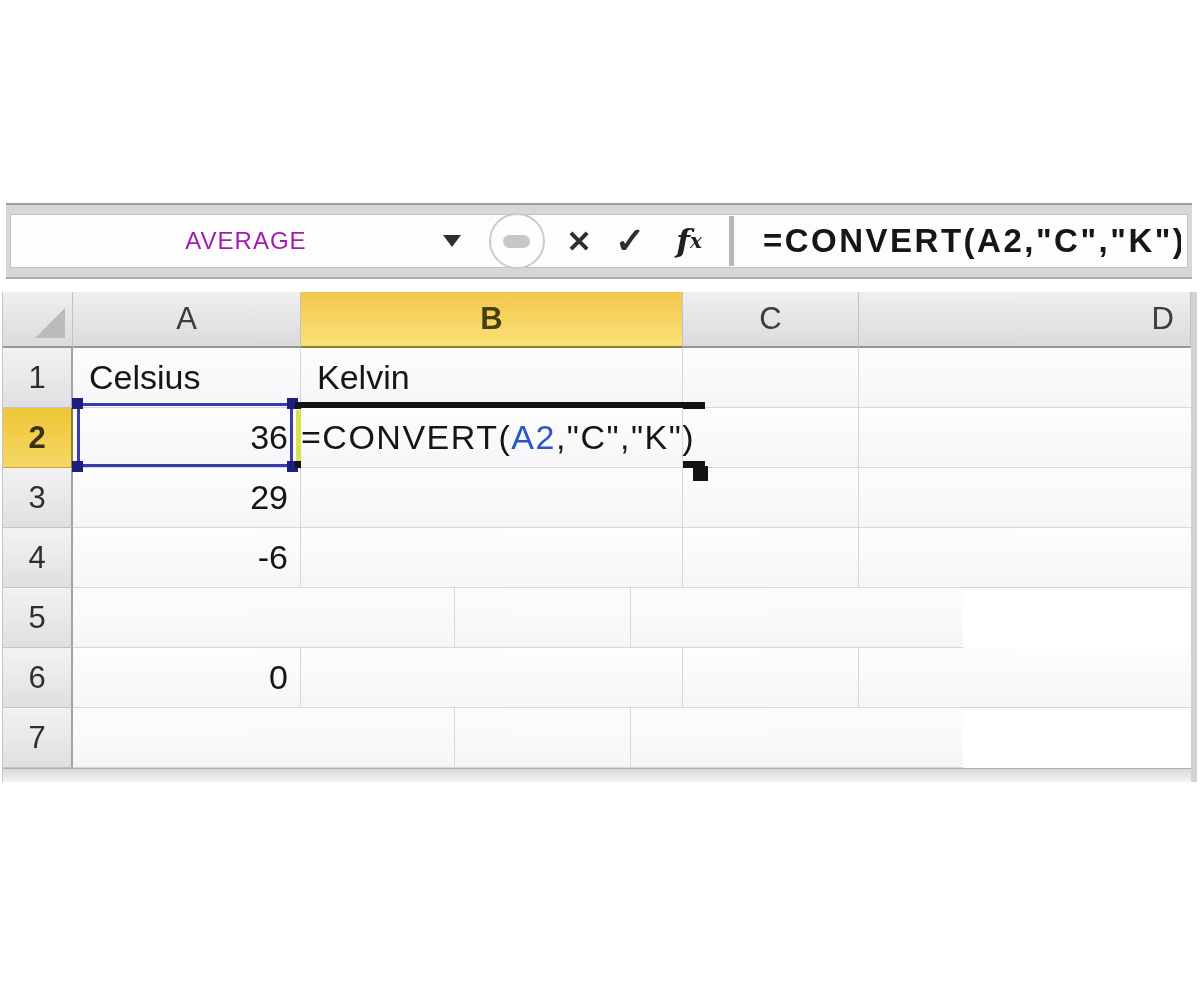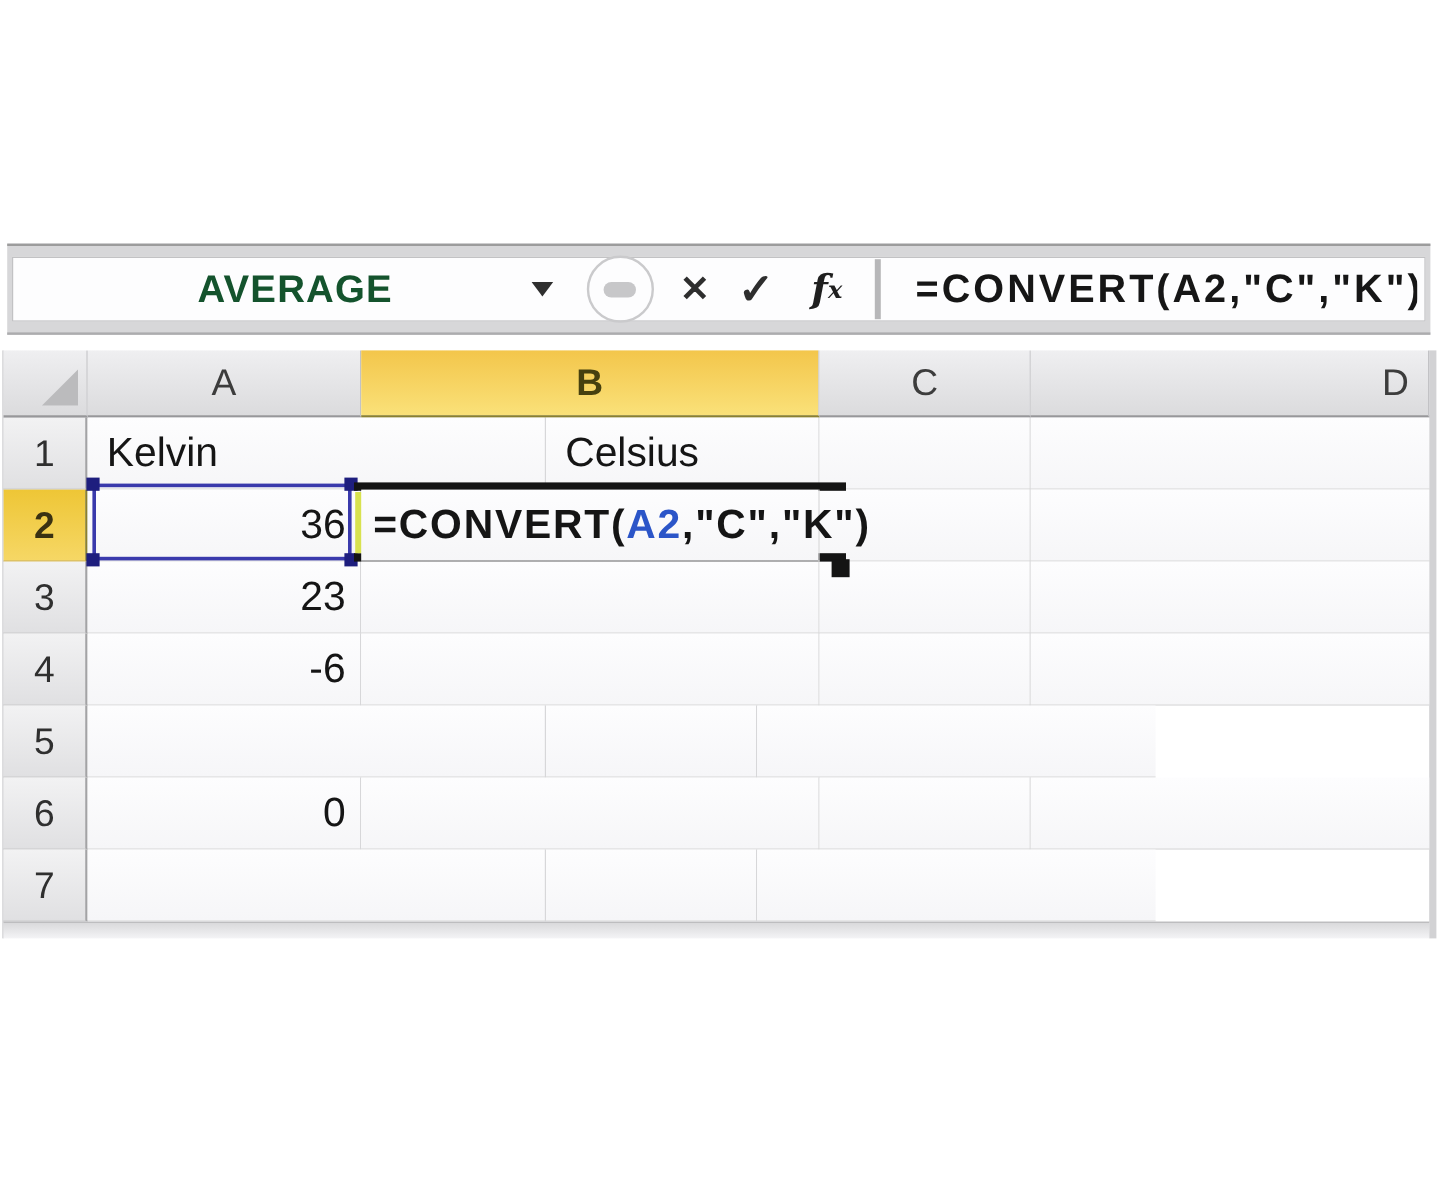--- a/index.html
+++ b/index.html
@@ -5,22 +5,22 @@
   html,body{margin:0;padding:0;background:#ffffff;}
   .page{position:relative;width:1200px;height:981px;background:#ffffff;overflow:hidden;
         font-family:"Liberation Sans",sans-serif;}
 
   
   .fbar{position:absolute;left:6px;top:203px;width:1186px;height:76px;box-sizing:border-box;
         background:#d7d7d9;border-top:2px solid #9c9c9c;border-bottom:2px solid #acacae;}
   .fbar-inner{position:absolute;left:4px;top:9px;right:4px;bottom:9px;background:#fdfdfe;
         border:1px solid #c2c2c4;}
   .name-box{position:absolute;left:0;top:0;width:470px;height:100%;display:flex;
-        align-items:center;justify-content:center;font-size:32px;font-weight:700;
-        letter-spacing:1px;color:#14532d;}
+        align-items:center;justify-content:center;font-size:24px;font-weight:400;
+        letter-spacing:1px;color:#a21caf;}
   .nb-arrow{position:absolute;left:432px;top:50%;transform:translateY(-50%);width:0;height:0;
         border-left:9px solid transparent;border-right:9px solid transparent;
         border-top:12px solid #2f2f2f;}
   .fb-circle{position:absolute;left:478px;top:-2px;width:56px;height:56px;border-radius:50%;
         border:2px solid #cacacc;box-sizing:border-box;}
   .fb-dash{position:absolute;left:492px;top:20px;width:27px;height:13px;border-radius:7px;
         background:#c7c7c9;}
   .fb-btn{position:absolute;top:0;height:100%;display:flex;align-items:center;
         justify-content:center;color:#2e2e2e;}
   .fb-cancel{left:546px;width:44px;font-size:30px;font-weight:700;}
@@ -59,21 +59,21 @@
         border-right:2px solid #8a8030;border-bottom:1px solid #caa526;color:#3a3112;font-weight:600;}
   .cell{box-sizing:border-box;height:60px;display:flex;align-items:center;font-size:34px;
         color:#151515;background:linear-gradient(180deg,#fdfdfe 0%,#f6f6f8 100%);
         border-right:1px solid #d7d7d9;border-bottom:1px solid #d7d7d9;white-space:nowrap;}
   .col-a{width:228px;}
   .col-b{width:382px;}
   .col-c{width:176px;}
   .col-d{width:332px;border-right:none;}
   .al{justify-content:flex-start;padding-left:16px;}
   .ar{justify-content:flex-end;padding-right:12px;}
-  .edit-cell{padding-left:10px;font-weight:700;letter-spacing:1.5px;overflow:visible;z-index:3;}
+  .edit-cell{font-weight:400;letter-spacing:1.5px;overflow:visible;z-index:3;}
   .ref-blue{color:#2b55c8;}
 
   .sheet-shadow{height:13px;background:linear-gradient(180deg,#d9d9db 0%,#f4f4f6 100%);
         border-top:1px solid #afafb1;}
 
   
   .ovl{position:absolute;pointer-events:none;}
   .a2-border{left:74px;top:111px;width:216px;height:64px;border:3px solid #3a3aac;
         box-sizing:border-box;background:transparent;}
   .handle{width:11px;height:11px;background:#1e1e7e;}
@@ -113,41 +113,41 @@
         <div class="corner-tri"></div>
       </div>
       <div class="hdr-cell hdr-a">A</div>
       <div class="hdr-cell hdr-b">B</div>
       <div class="hdr-cell hdr-c">C</div>
       <div class="hdr-cell hdr-d">D</div>
     </div>
 
     <div class="grid-row">
       <div class="row-hdr">1</div>
+      <div class="cell col-a al">Celsius</div>
       <div class="cell col-b al">Kelvin</div>
-      <div class="cell col-a al">Celsius</div>
       <div class="cell col-c"></div>
       <div class="cell col-d"></div>
     </div>
 
     <div class="grid-row">
       <div class="row-hdr active">2</div>
       <div class="cell col-a ar">36</div>
       <div class="cell col-b edit-cell">
           <span>=CONVERT(</span>
           <span class="ref-blue">A2</span>
           <span>,"C","K")</span>
         </div>
       <div class="cell col-c"></div>
       <div class="cell col-d"></div>
     </div>
 
     <div class="grid-row">
       <div class="row-hdr">3</div>
-      <div class="cell col-a ar">23</div>
+      <div class="cell col-a ar">29</div>
       <div class="cell col-b"></div>
       <div class="cell col-c"></div>
       <div class="cell col-d"></div>
     </div>
 
     <div class="grid-row">
       <div class="row-hdr">4</div>
       <div class="cell col-a ar">-6</div>
       <div class="cell col-b"></div>
       <div class="cell col-c"></div>

